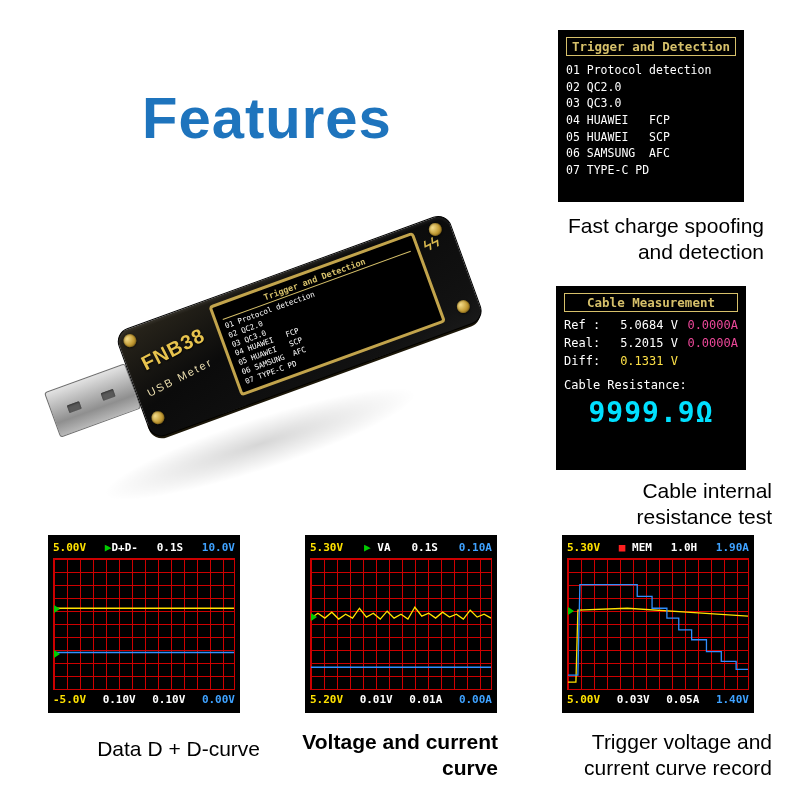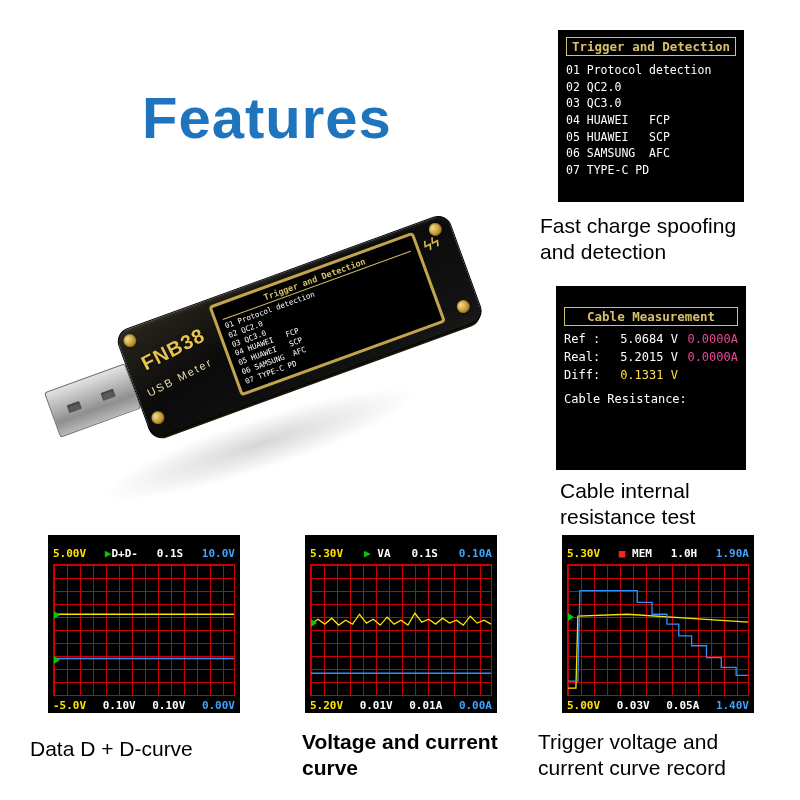--- a/index.html
+++ b/index.html
@@ -22,45 +22,45 @@
     font-family:"DejaVu Sans Mono", monospace;font-weight:bold;
     font-size:12.5px;color:#D6C06A;border:1px solid #D6C06A;
     text-align:center;padding:1px 2px;white-space:nowrap;margin-bottom:6px;
   }
   #trigger-panel{left:558px;top:30px;width:186px;height:172px;padding:7px 8px;}
   .menu-item{
     font-family:"DejaVu Sans Mono", monospace;
     font-size:11.5px;color:#ffffff;line-height:1.45;white-space:pre;
   }
   .caption{
-    position:absolute;font-size:21px;color:#000;text-align:left;line-height:1.25;
+    position:absolute;font-size:21px;color:#000;text-align:right;line-height:1.25;
   }
   #trigger-caption{left:540px;top:213px;width:224px;}
 
-  #cable-panel{left:556px;top:286px;width:190px;height:184px;padding:21px 8px;}
+  #cable-panel{left:556px;top:286px;width:190px;height:184px;padding:7px 8px;}
   .cable-row{
     display:flex;font-family:"DejaVu Sans Mono", monospace;
     font-size:12px;color:#fff;margin:4px 0;white-space:pre;
   }
   .cable-row .volt{margin-left:20px;}
   .cable-row .amp{margin-left:auto;color:#ec4899;}
   .cable-row.diff .volt{color:#fde047;}
   #resistance-label{
     font-family:"DejaVu Sans Mono", monospace;font-size:12px;color:#fff;margin-top:10px;
   }
   #resistance-value{
     font-family:"DejaVu Sans Mono", monospace;font-weight:bold;
     font-size:28px;color:#00E0FF;text-align:center;margin-top:4px;letter-spacing:1px;
   }
   #cable-caption{left:560px;top:478px;width:212px;}
 
   
   .scope{
     position:absolute;top:535px;width:192px;height:178px;
-    background:#000;padding:12px 5px;box-sizing:border-box;
+    background:#000;padding:6px 5px;box-sizing:border-box;
   }
   #scope-a{left:48px;} #scope-b{left:305px;} #scope-c{left:562px;}
   .scope-header,.scope-footer{
     display:flex;justify-content:space-between;
     font-family:"DejaVu Sans Mono", monospace;
     font-size:11px;font-weight:bold;line-height:1.25;
   }
   .yellow{color:#FFE200;} .white{color:#fff;} .blue{color:#3FA2FF;}
   .green{color:#00CC00;} .red{color:#FF2020;}
   .scope-grid{
@@ -204,20 +204,21 @@
     <span class="label">Real:</span>
     <span class="volt">5.2015 V</span>
     <span class="amp">0.0000A</span>
   </div>
   <div class="cable-row diff">
     <span class="label">Diff:</span>
     <span class="volt">0.1331 V</span>
     <span class="amp"></span>
   </div>
   <div id="resistance-label">Cable Resistance:</div>
+  <div id="resistance-value">9999.9Ω</div>
 </div>
 <div id="cable-caption" class="caption">Cable internal resistance test</div>
 
 <div id="scope-a" class="scope">
   <div class="scope-header">
     <span class="yellow">5.00V</span>
     <span class="white"><span class="green">▶</span><span>D+D-</span></span>
     <span class="white">0.1S</span>
     <span class="blue">10.0V</span>
   </div>

